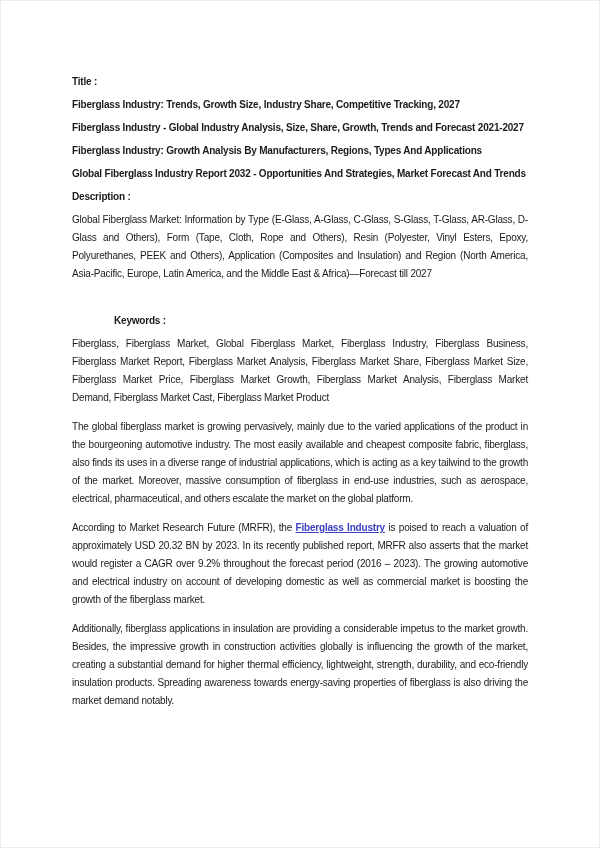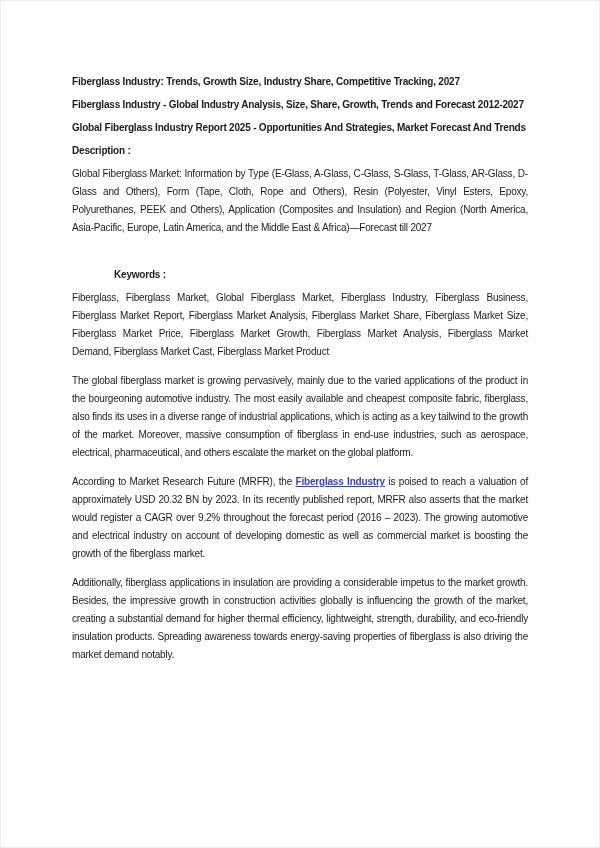--- a/index.html
+++ b/index.html
@@ -41,24 +41,26 @@
     text-decoration: underline;
     font-weight: bold;
     cursor: pointer;
   }
 </style>
 </head>
 <body>
 
 <div class="page">
 
+  <p class="heading">Title :</p>
 
   <p class="heading">Fiberglass Industry: Trends, Growth Size, Industry Share, Competitive Tracking, 2027</p>
-  <p class="heading">Fiberglass Industry - Global Industry Analysis, Size, Share, Growth, Trends and Forecast 2012-2027</p>
-  <p class="heading">Global Fiberglass Industry Report 2025 - Opportunities And Strategies, Market Forecast And Trends</p>
+  <p class="heading">Fiberglass Industry - Global Industry Analysis, Size, Share, Growth, Trends and Forecast 2021-2027</p>
+  <p class="heading">Fiberglass Industry: Growth Analysis By Manufacturers, Regions, Types And Applications</p>
+  <p class="heading">Global Fiberglass Industry Report 2032 - Opportunities And Strategies, Market Forecast And Trends</p>
 
   <p class="heading">Description :</p>
 
   <p class="body-para">Global Fiberglass Market: Information by Type (E-Glass, A-Glass, C-Glass, S-Glass, T-Glass, AR-Glass, D-Glass and Others), Form (Tape, Cloth, Rope and Others), Resin (Polyester, Vinyl Esters, Epoxy, Polyurethanes, PEEK and Others), Application (Composites and Insulation) and Region (North America, Asia-Pacific, Europe, Latin America, and the Middle East &amp; Africa)—Forecast till 2027</p>
 
   <p class="heading section-gap">Keywords :</p>
 
   <p class="body-para">Fiberglass, Fiberglass Market, Global Fiberglass Market, Fiberglass Industry, Fiberglass Business, Fiberglass Market Report, Fiberglass Market Analysis, Fiberglass Market Share, Fiberglass Market Size, Fiberglass Market Price, Fiberglass Market Growth, Fiberglass Market Analysis, Fiberglass Market Demand, Fiberglass Market Cast, Fiberglass Market Product</p>
 
 

